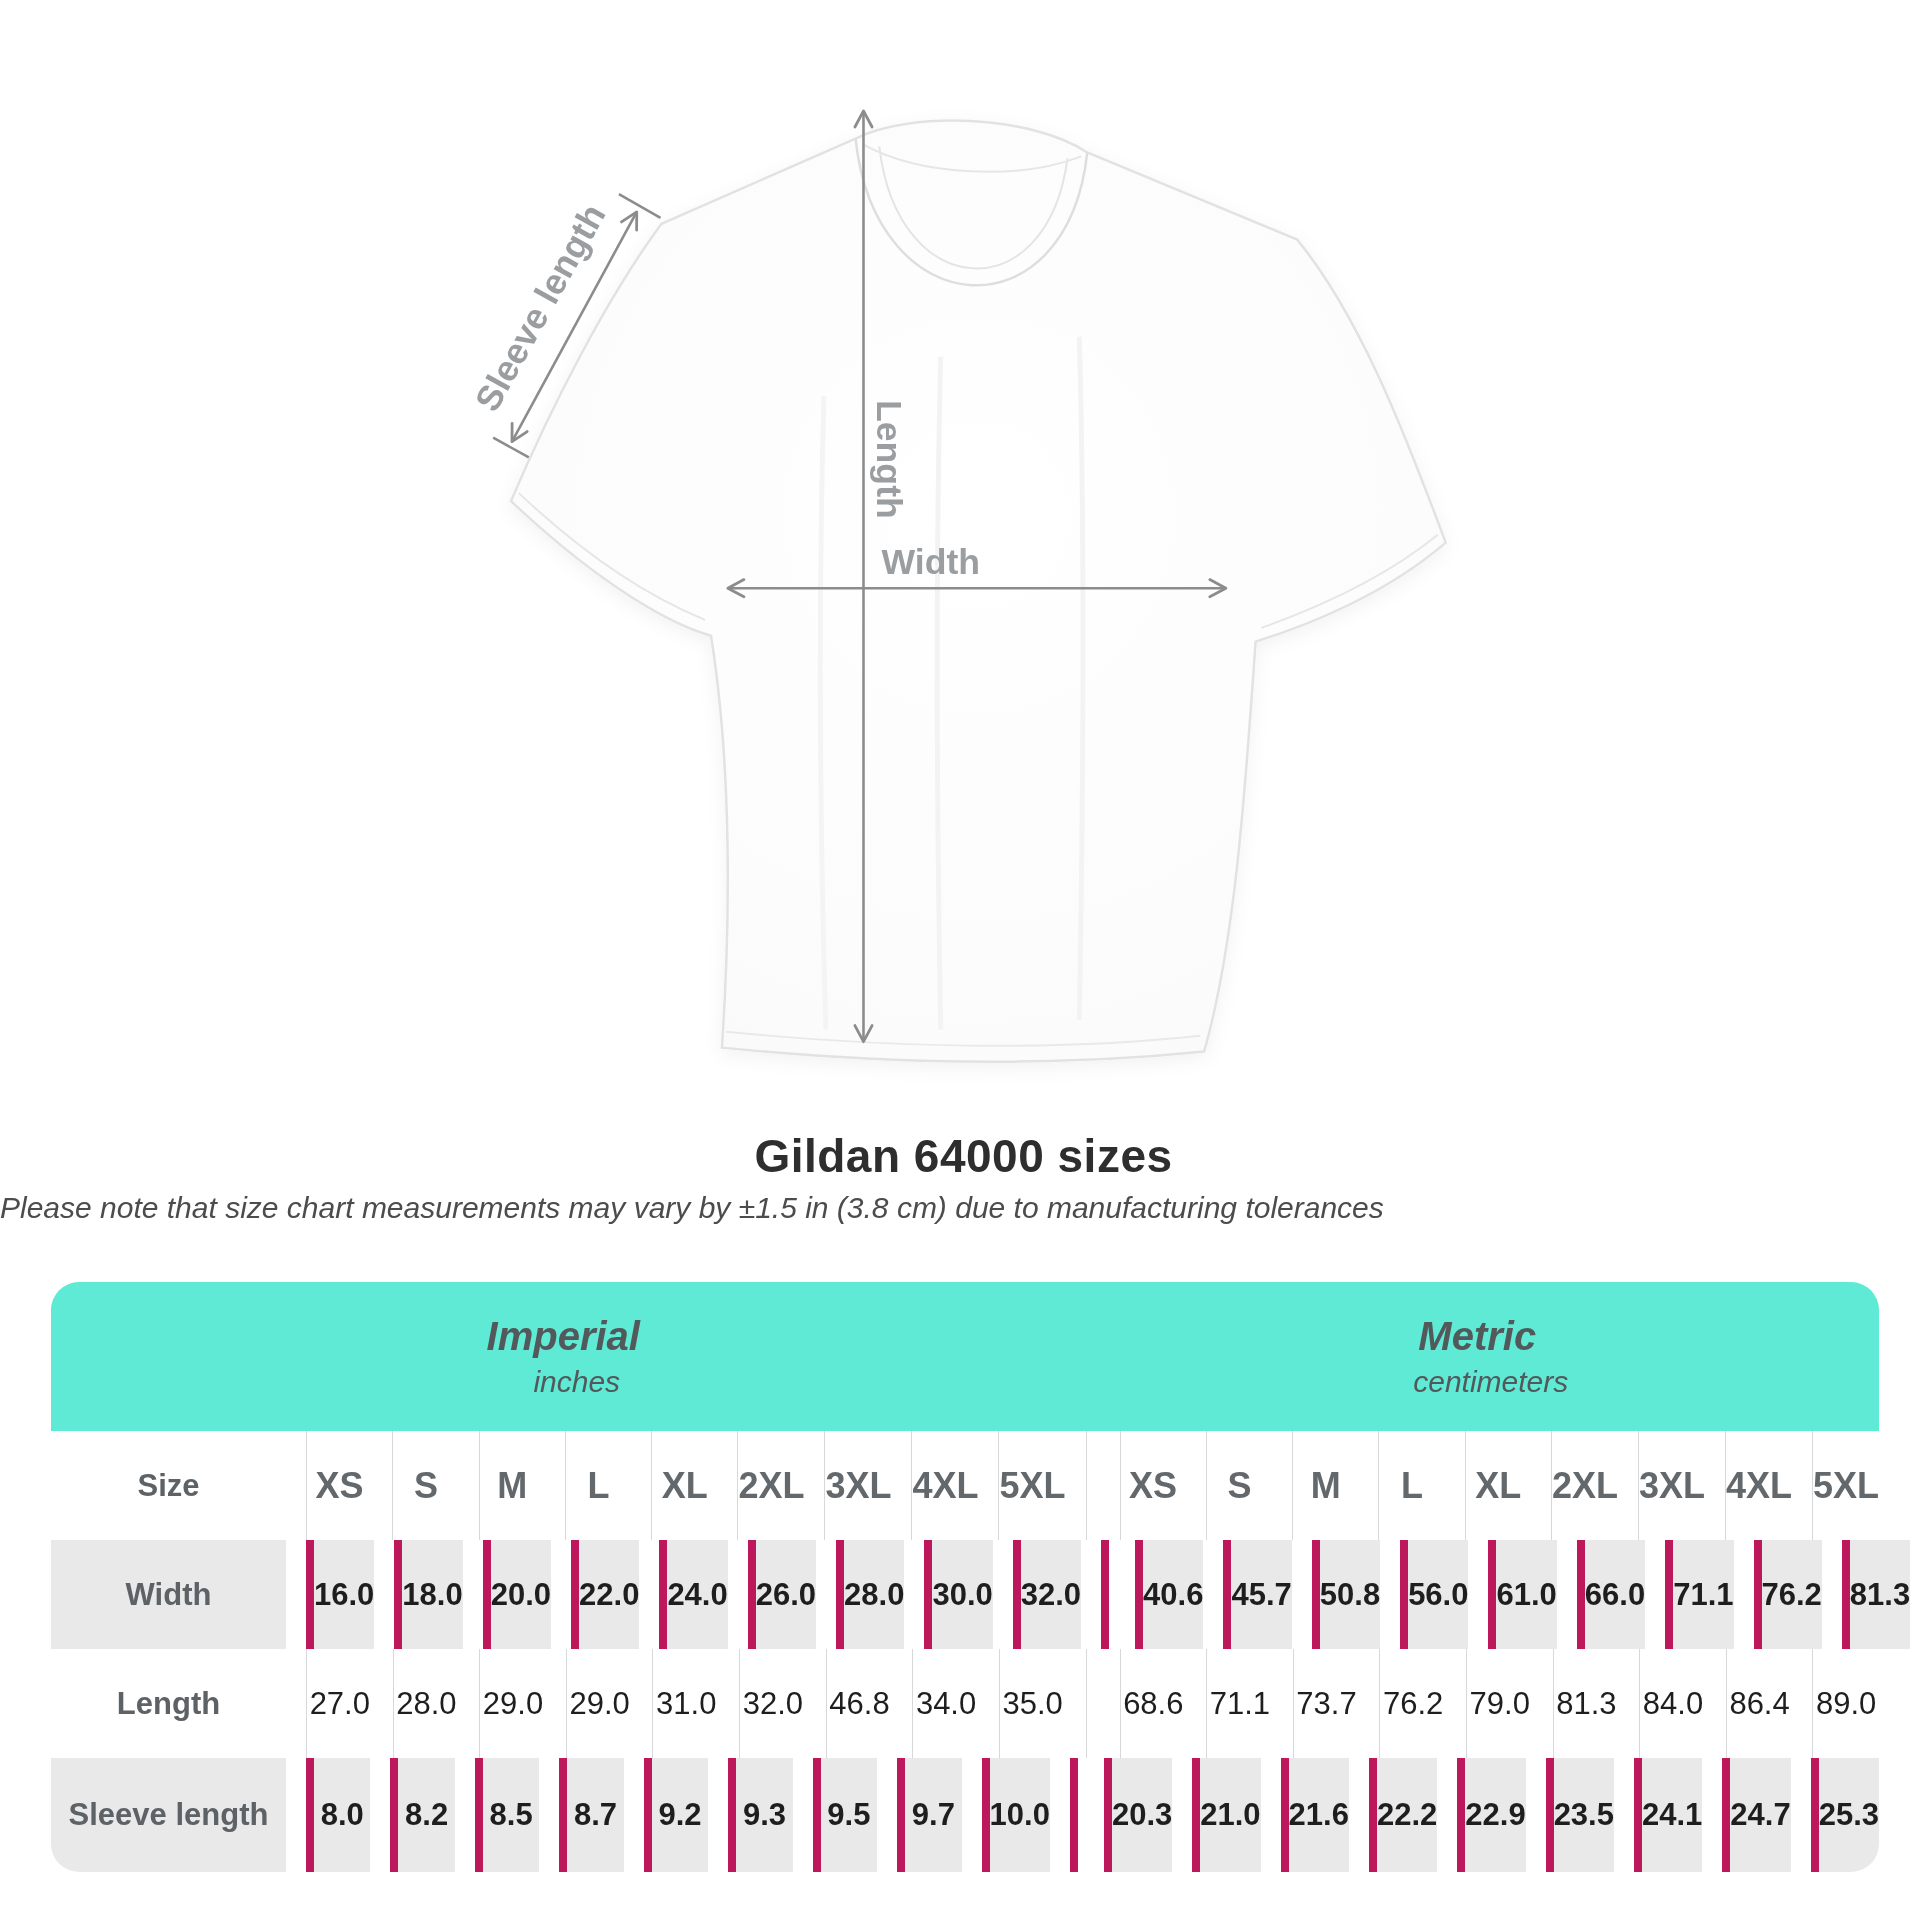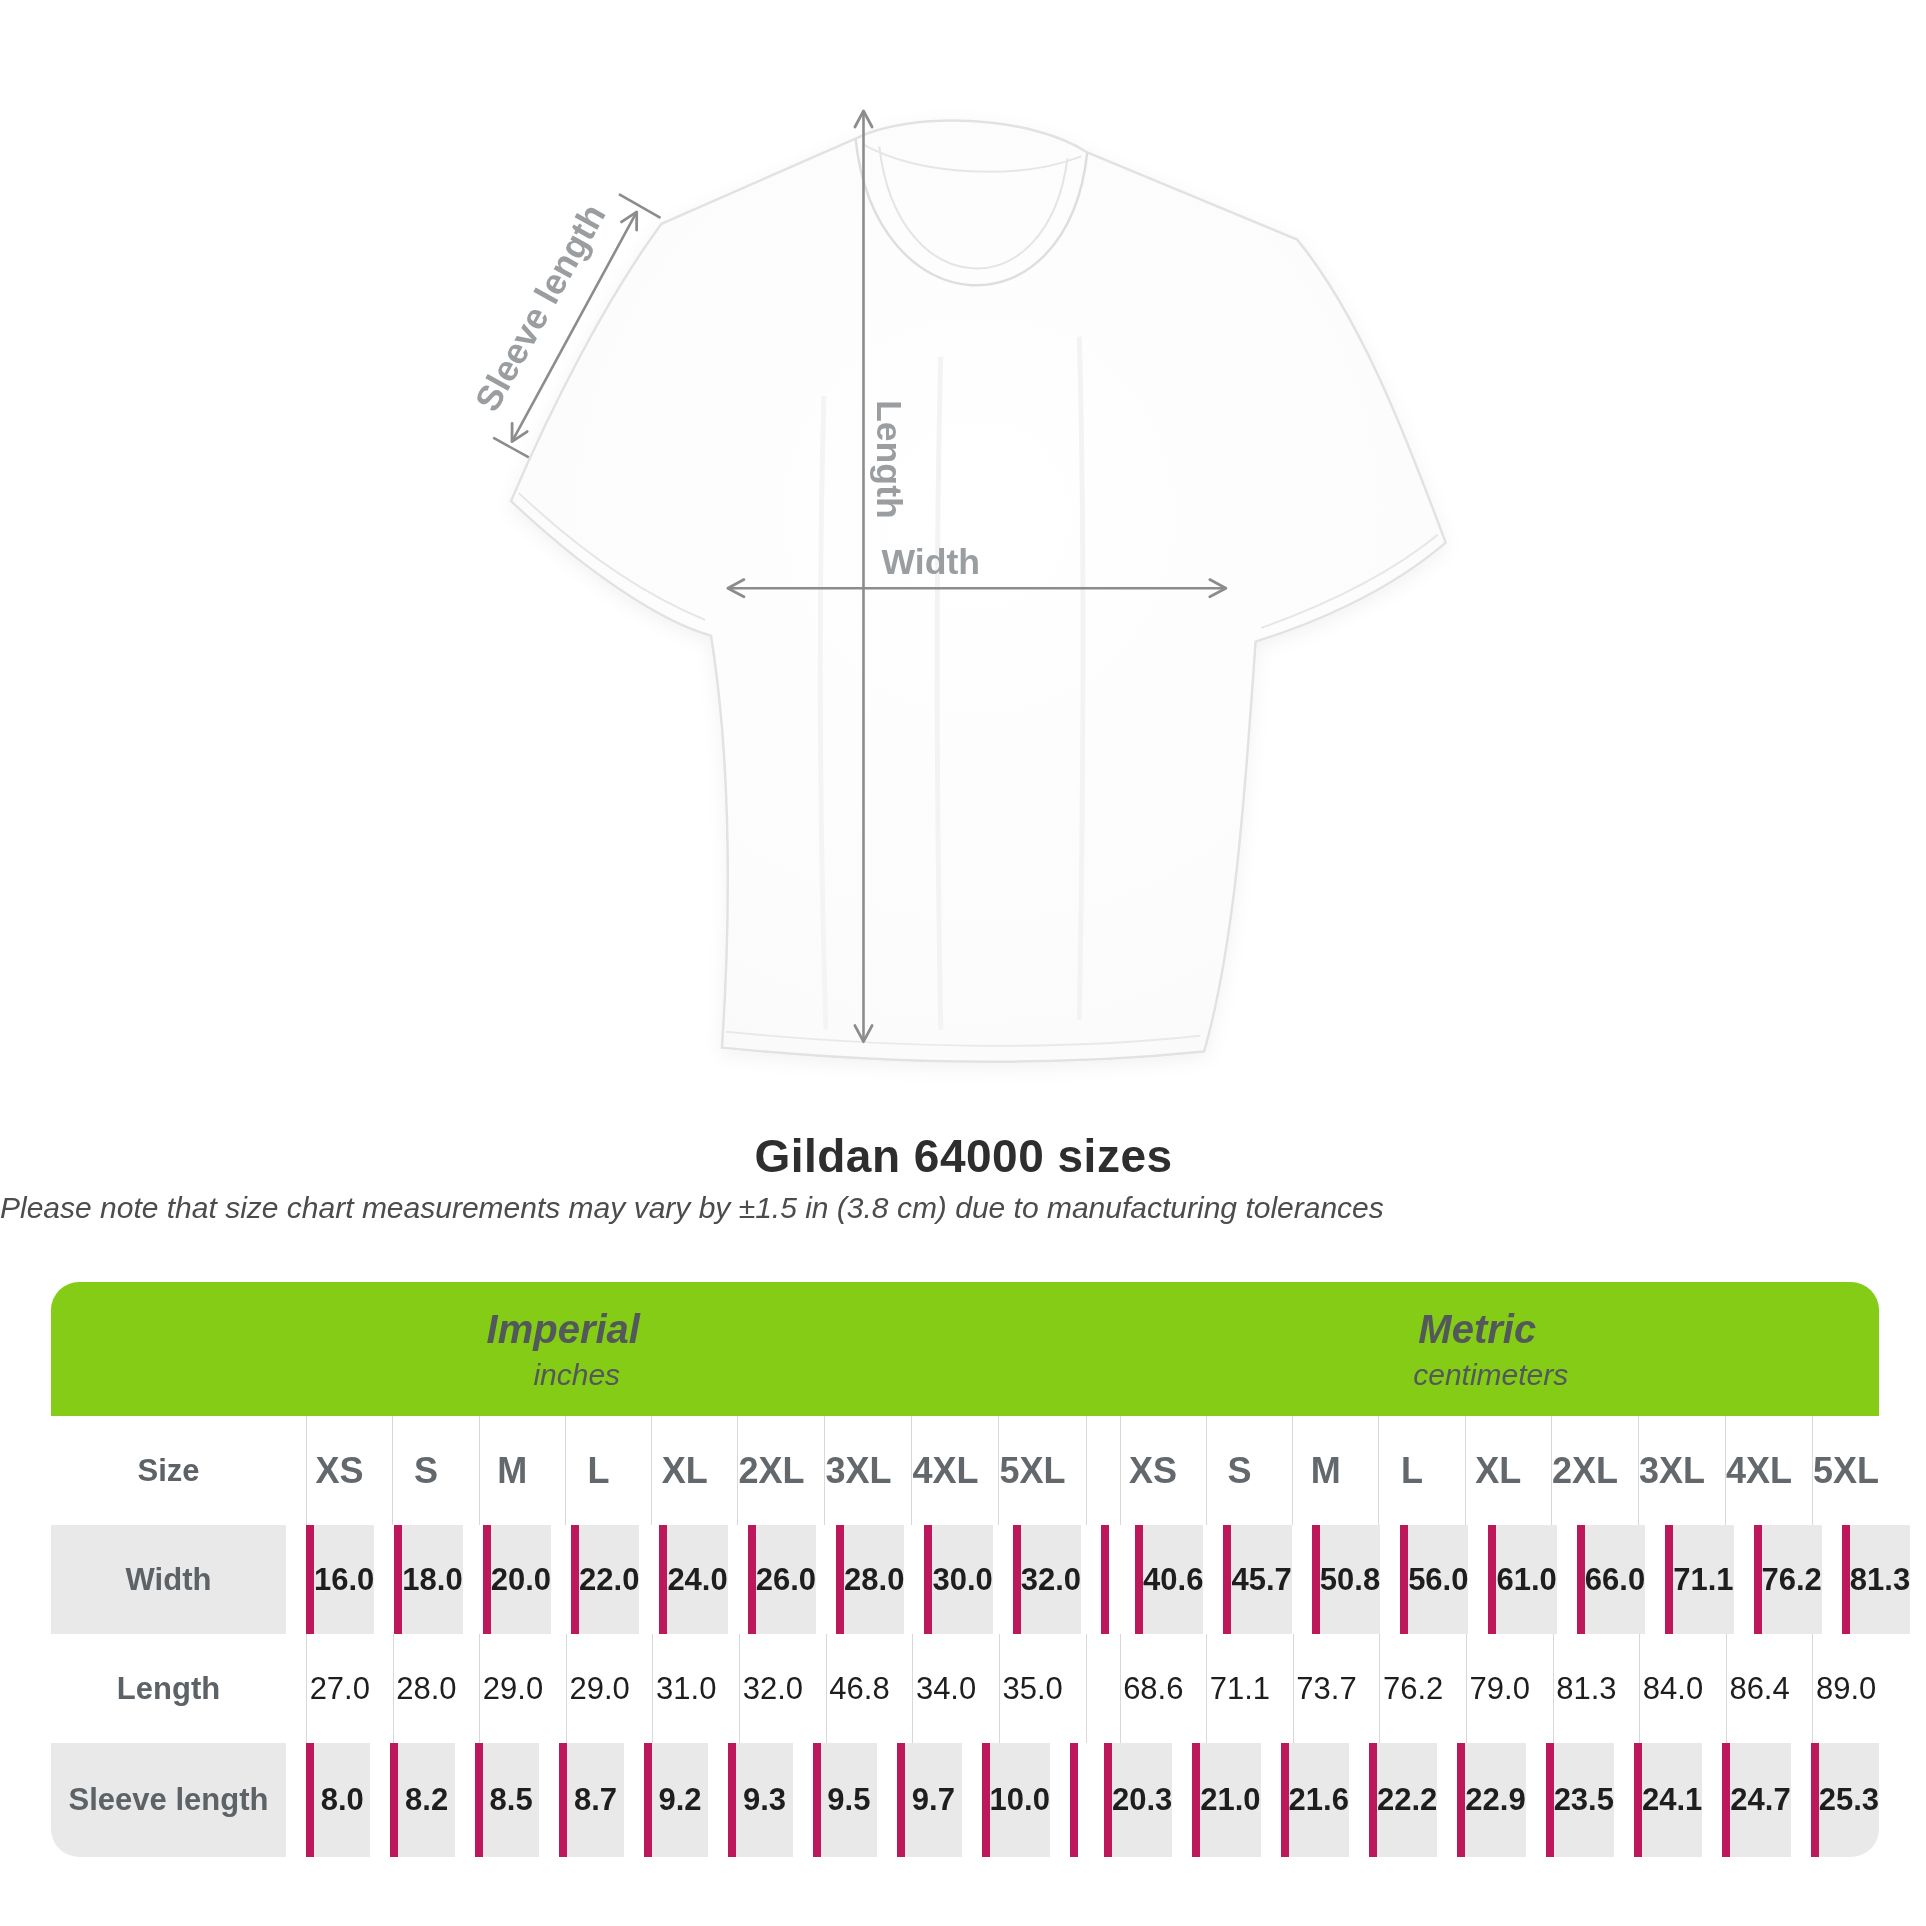--- a/index.html
+++ b/index.html
@@ -26,21 +26,21 @@
   }
 
   .size-table{
     position:absolute;left:51px;top:1282px;width:1828px;
   }
   .grid{
     display:grid;
     grid-template-columns:235px repeat(9,1fr) 14px repeat(9,1fr);
   }
   
-  .band{height:134px;background:#84cc16;border-radius:28px 28px 0 0;}
+  .band{height:149px;background:#5eead4;border-radius:28px 28px 0 0;}
   .band-cell{
     display:flex;flex-direction:column;align-items:center;justify-content:center;
     gap:6px;
   }
   .band-cell.imperial{grid-column:1/11;}
   .band-cell.metric{grid-column:11/21;}
   .band-title{font-size:40px;font-weight:bold;font-style:italic;color:#53585b;}
   .band-unit{font-size:30px;font-style:italic;color:#53585b;margin-left:27px;}
 
   .row{height:109px;gap:20px;}

